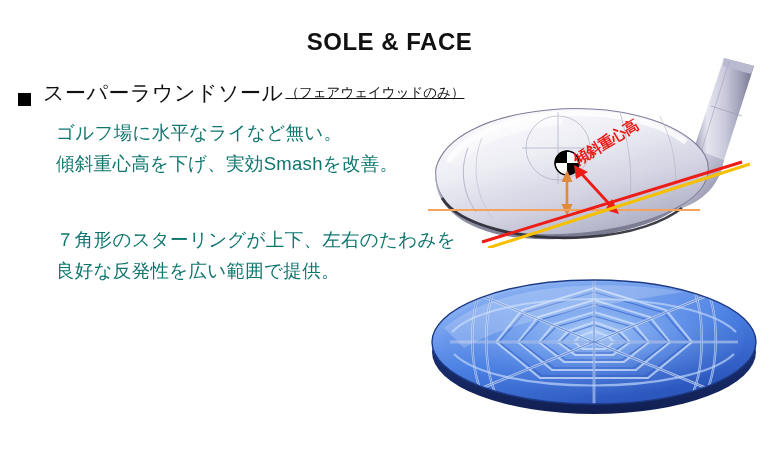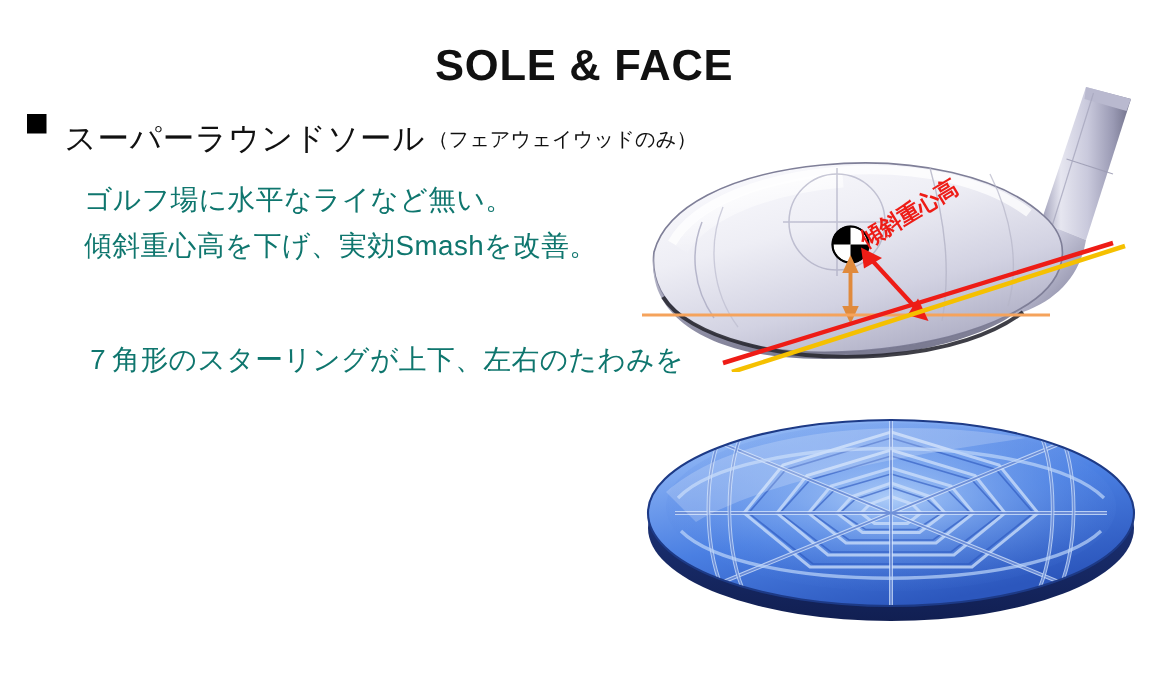--- a/index.html
+++ b/index.html
@@ -19,59 +19,60 @@
     overflow: hidden;
   }
 
   
   .slide-title {
     position: absolute;
     left: 0;
     top: 28px;
     width: 779px;
     text-align: center;
-    font-size: 29px;
+    font-size: 24px;
     font-weight: bold;
     letter-spacing: 0.5px;
     color: #111111;
     white-space: nowrap;
   }
 
   
   .text-col {
     position: absolute;
     left: 18px;
     top: 78px;
     width: 410px;
   }
   .bullet-block { position: relative; }
   .bullet-head {
     position: relative;
     display: flex;
-    align-items: flex-start;
+    align-items: flex-end;
     font-size: 21px;
     line-height: 30px;
     color: #111111;
     white-space: nowrap;
   }
   .bullet-marker {
     display: inline-block;
     width: 13px;
     height: 13px;
     background: #000000;
     margin-right: 12px;
     flex: 0 0 auto;
     position: relative;
     top: -2px;
   }
   .bullet-head-main { letter-spacing: 0.5px; }
   .bullet-head-sub {
     font-size: 13.5px;
     letter-spacing: 0px;
     margin-left: 2px;
+    text-decoration: underline;
   }
   .body-lines {
     margin-left: 38px;
     margin-top: 9px;
   }
   .body-line {
     font-size: 18.5px;
     line-height: 31px;
     color: #0f766e;
     white-space: nowrap;
@@ -131,20 +132,21 @@
         <div class="body-line">ゴルフ場に水平なライなど無い。</div>
         <div class="body-line">傾斜重心高を下げ、実効Smashを改善。</div>
       </div>
     </div>
 
     <div class="block-gap"></div>
 
     <div class="bullet-block">
       <div class="body-lines">
         <div class="body-line">７角形のスターリングが上下、左右のたわみを</div>
+        <div class="body-line">良好な反発性を広い範囲で提供。</div>
       </div>
     </div>
 
   </div>
 
   <div class="sole-figure">
     <svg width="355" height="196" viewBox="0 0 355 196">
       <defs>
         <linearGradient id="gHeadBody" x1="0.15" y1="0" x2="0.75" y2="1">
           <stop offset="0%" stop-color="#fbfbfe"></stop>

